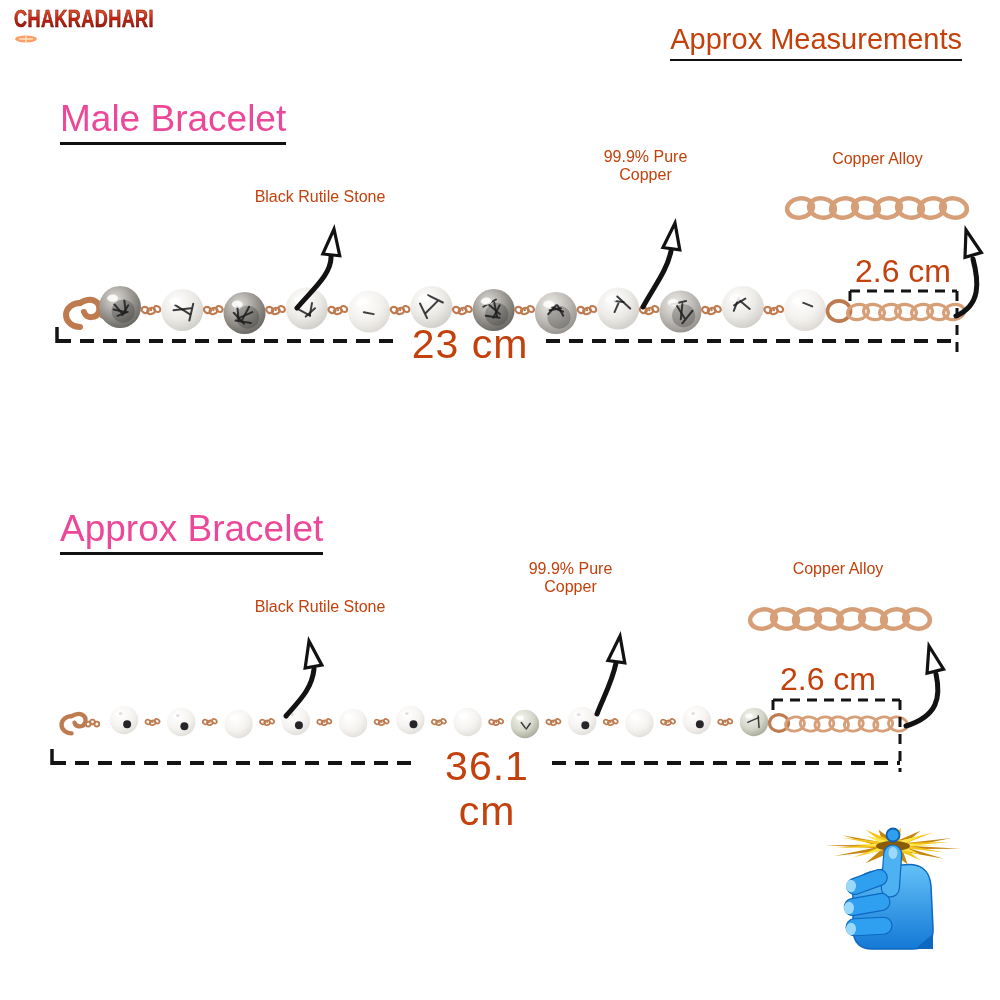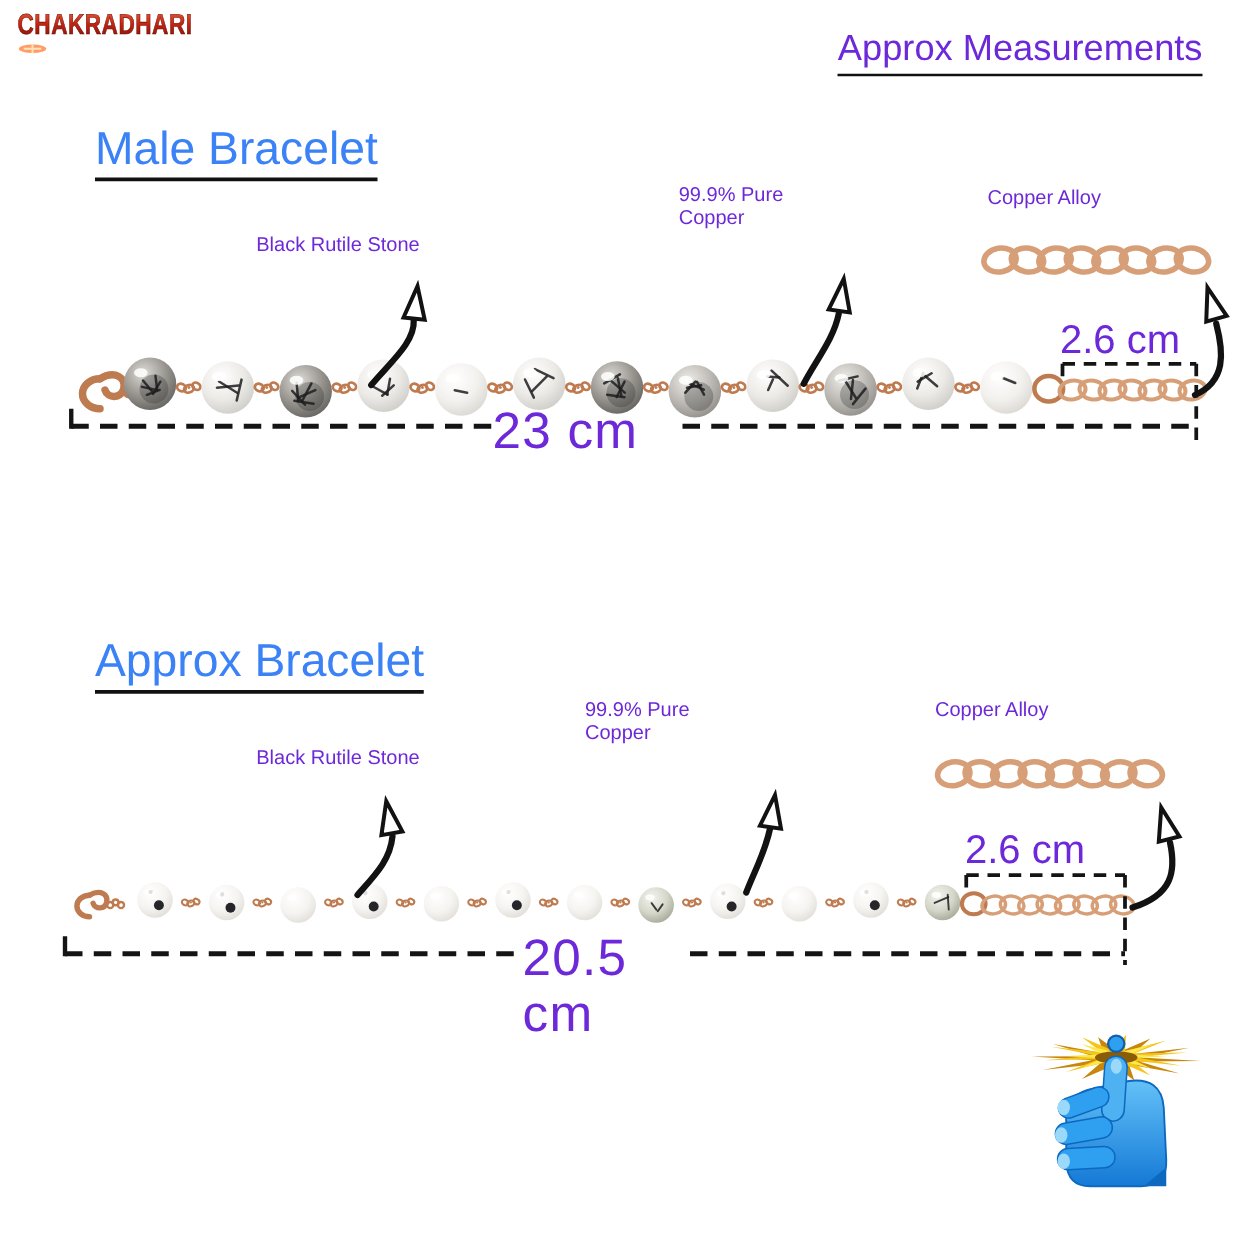--- a/index.html
+++ b/index.html
@@ -1,23 +1,23 @@
 <!DOCTYPE html>
 <html><head>
 <meta charset="utf-8">
 <style>
   html,body{margin:0;padding:0;background:#fff;}
   .stage{position:relative;width:1000px;height:1000px;background:#ffffff;
          font-family:"Liberation Sans",sans-serif;color:#151515;overflow:hidden;}
   .stage svg{position:absolute;left:0;top:0;}
-  .lbl{position:absolute;line-height:1.1;color:#6d28d9;}
+  .lbl{position:absolute;text-align:center;line-height:1.1;color:#c2410c;}
   .f26{font-size:16px;}
   .f28{font-size:32px;}
   .f31{font-size:41px;letter-spacing:1px;}
-  .title{position:absolute;font-size:37px;color:#3b82f6;margin-left:16px;}
+  .title{position:absolute;font-size:37px;color:#ec4899;}
   .u3{display:inline-block;border-bottom:3px solid #111;padding-bottom:2px;}
   .approx{position:absolute;top:24px;right:38px;font-size:29px;}
   .u2{display:inline-block;border-bottom:2px solid #111;padding-bottom:3px;}
   .brandsvg{position:absolute;left:795px;top:938px;}
 </style>
 </head>
 <body>
 
 <div class="stage">
 
@@ -439,21 +439,21 @@
   <div class="title" style="left:60px;top:508px">
     <span class="u3">Approx Bracelet</span>
   </div>
   <div class="lbl f26" style="left:205px;top:598px;width:230px">Black Rutile Stone</div>
   <div class="lbl f26" style="left:468px;top:560px;width:205px">
     <div>99.9% Pure</div>
     <div>Copper</div>
   </div>
   <div class="lbl f26" style="left:748px;top:560px;width:180px">Copper Alloy</div>
   <div class="lbl f28" style="left:772px;top:662px;width:112px">2.6 cm</div>
-  <div class="lbl f31" style="left:418px;top:744px;width:138px">20.5 cm</div>
+  <div class="lbl f31" style="left:418px;top:744px;width:138px">36.1 cm</div>
 
   <svg class="brandsvg" width="180" height="55" viewBox="0 0 180 55">
     <defs>
       <linearGradient id="gBrand" x1="0" y1="0" x2="0" y2="1">
         <stop offset="0" stop-color="#ef6a3c"></stop>
         <stop offset="0.5" stop-color="#c42414"></stop>
         <stop offset="1" stop-color="#7c1206"></stop>
       </linearGradient>
       <linearGradient id="gLine" x1="0" y1="0" x2="1" y2="0">
         <stop offset="0" stop-color="#ff4614" stop-opacity="0"></stop>

